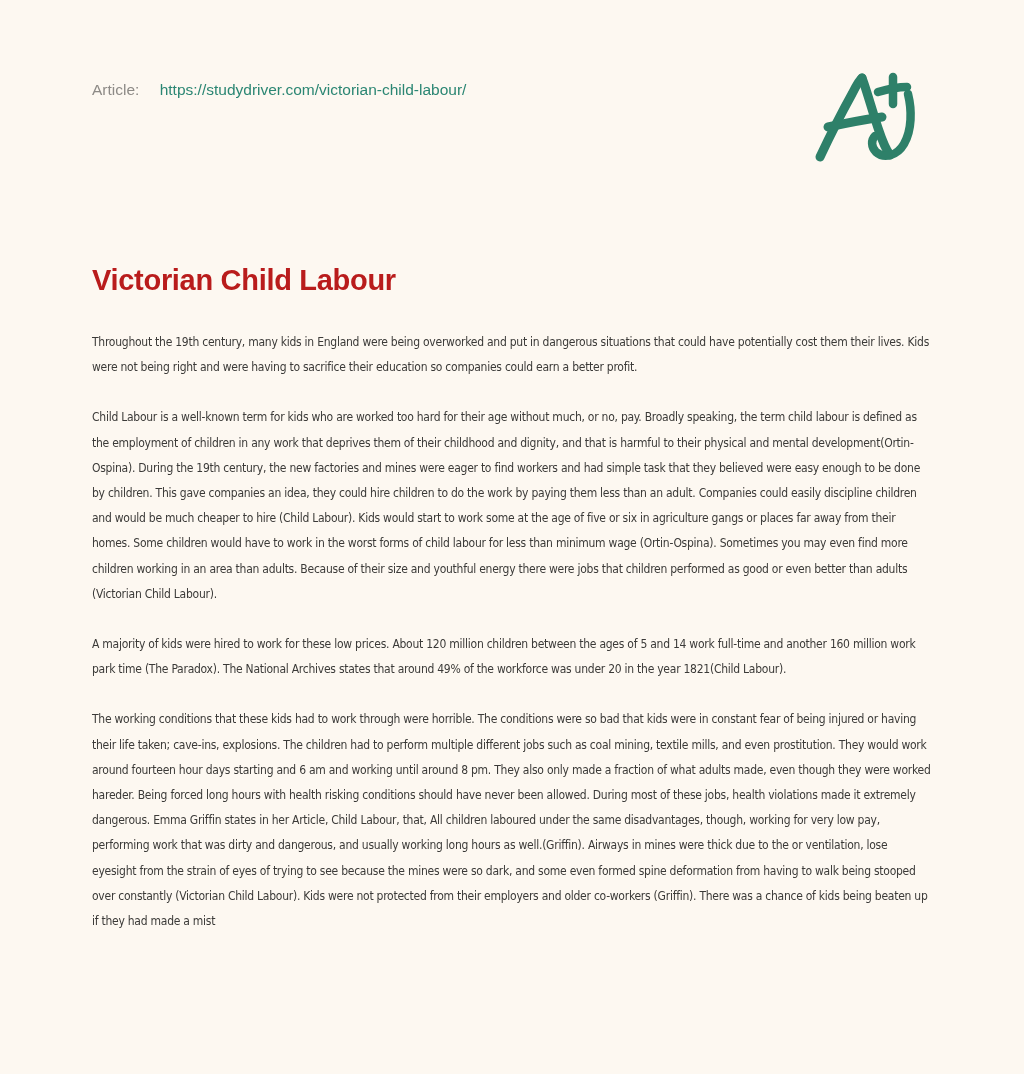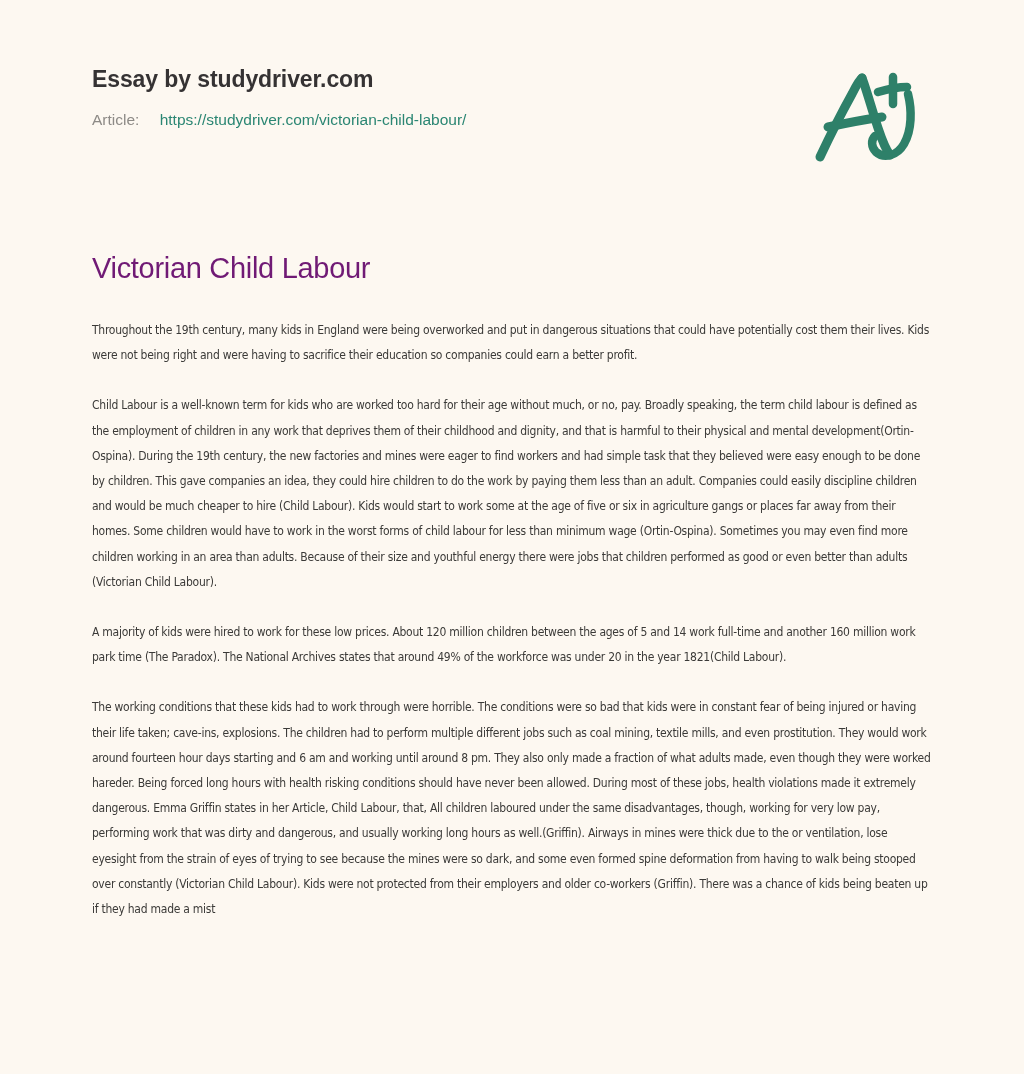--- a/index.html
+++ b/index.html
@@ -83,25 +83,25 @@
   
   .article {
     position: absolute;
     left: 92px;
     top: 248px;
     width: 842px;
   }
 
   .article-title {
     font-size: 29px;
-    font-weight: normal;
-    color: #701a75;
+    font-weight: bold;
+    color: #b91c1c;
     letter-spacing: -0.3px;
     line-height: 40px;
-    margin: 0 0 30px 0;
+    margin: 12px 0 30px 0;
     white-space: nowrap;
   }
 
   .article-body {
     font-size: 12px;
     line-height: 25.2px;
     color: #3b3a38;
     font-family: "DejaVu Sans", "Liberation Sans", sans-serif;
     font-stretch: condensed;
     letter-spacing: -0.25px;
@@ -117,21 +117,20 @@
   }
 </style>
 </head>
 <body>
 
 <div class="page">
 
   <div class="header">
 
     <div class="header-text">
-      <div class="essay-by">Essay by studydriver.com</div>
 
       <div class="source-line">
         <span class="source-label">Article:</span>
         <a class="source-url" href="#">https://studydriver.com/victorian-child-labour/</a>
       </div>
     </div>
 
     <div class="logo">
       <svg viewBox="0 0 110 104" xmlns="http://www.w3.org/2000/svg">
         <g fill="none" stroke="#2e8069" stroke-linecap="round" stroke-linejoin="round">

